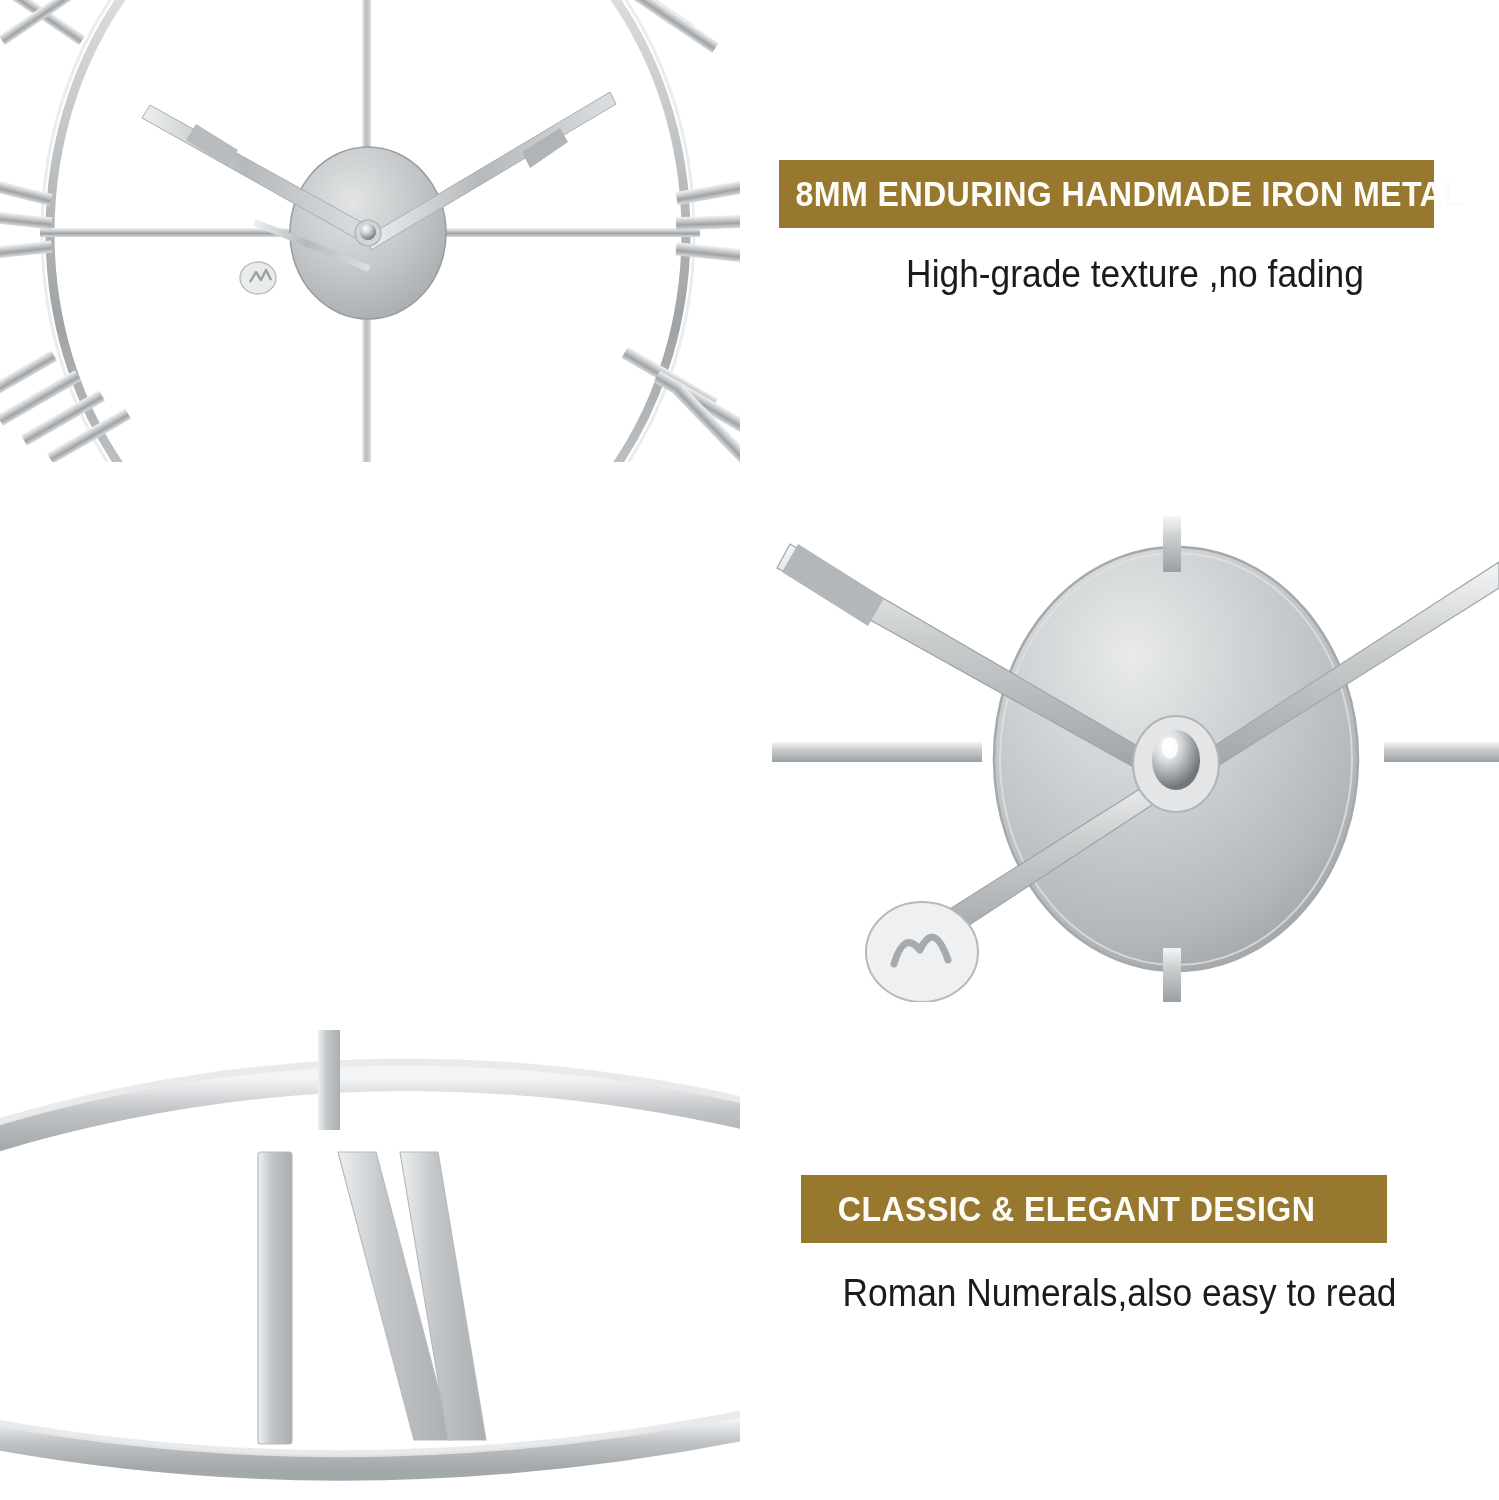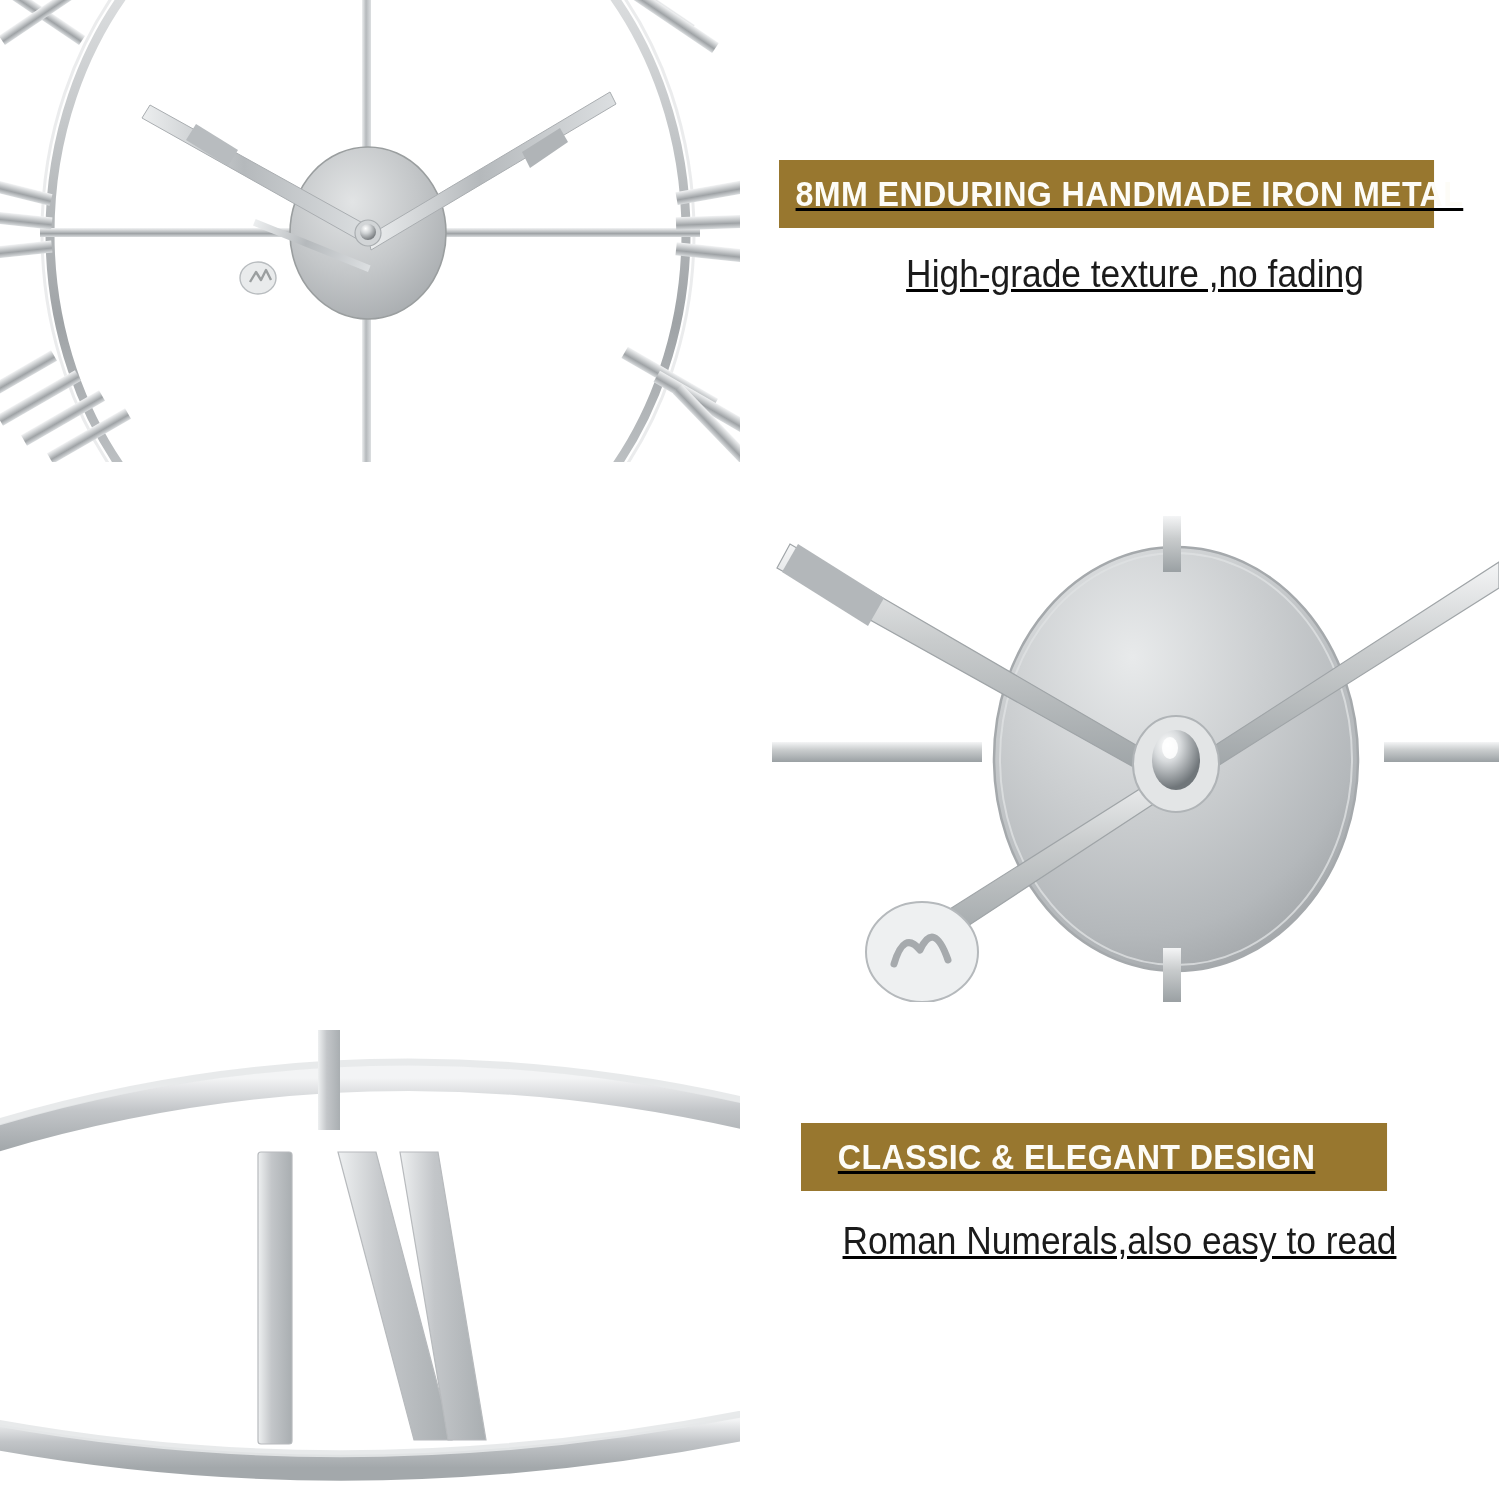--- a/index.html
+++ b/index.html
@@ -17,21 +17,21 @@
     position: relative;
     width: 1499px;
     height: 1500px;
     background: #ffffff;
   }
 
   
   .cell { position: absolute; }
 
   
-  .feature-block { position: absolute; text-decoration: underline; }
+  .feature-block { position: absolute; }
 
   .banner {
     background: #98772f;
     color: #fdfcf7;
     font-weight: 700;
     letter-spacing: 0.4px;
     display: flex;
     align-items: center;
     white-space: nowrap;
     font-family: "Liberation Sans", sans-serif;
@@ -56,21 +56,21 @@
   #block-iron      { left: 779px; top: 160px;  width: 712px; }
   #block-iron .banner   { height: 68px; font-size: 35px; padding: 0 18px; width: 712px; }
   #block-iron .subtitle { margin-top: 22px; font-size: 38px; line-height: 1.28; }
 
   
   #block-quartz    { left: 54px;  top: 592px;  width: 646px; }
   #block-quartz .banner   { height: 68px; font-size: 35px; padding: 0 44px; width: 646px; }
   #block-quartz .subtitle { margin-top: 26px; font-size: 38px; line-height: 1.48; }
 
   
-  #block-classic   { left: 801px; top: 1123px; width: 637px; }
+  #block-classic   { left: 801px; top: 1175px; width: 637px; }
   #block-classic .banner   { height: 68px; font-size: 35px; padding: 0 40px; width: 637px; }
   #block-classic .subtitle { margin-top: 26px; font-size: 38px; line-height: 1.3; }
 
   
   .photo { background: #ffffff; overflow: hidden; }
   .photo svg { display: block; width: 100%; height: 100%; }
 
   #photo-dial  { left: 0px;   top: 0px;    width: 740px; height: 462px; }
   #photo-hub   { left: 772px; top: 516px;  width: 727px; height: 486px; }
   #photo-num   { left: 0px;   top: 1030px; width: 740px; height: 470px; }

